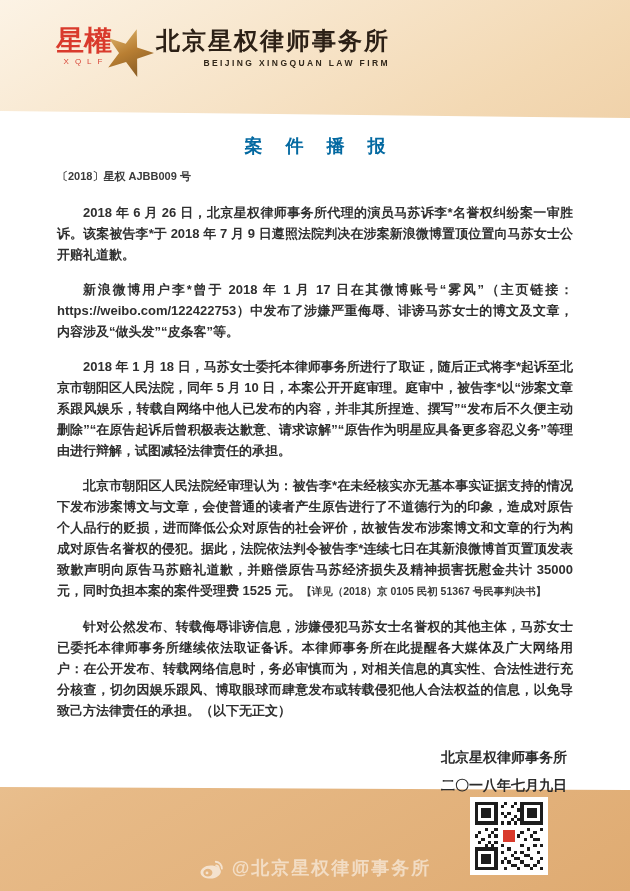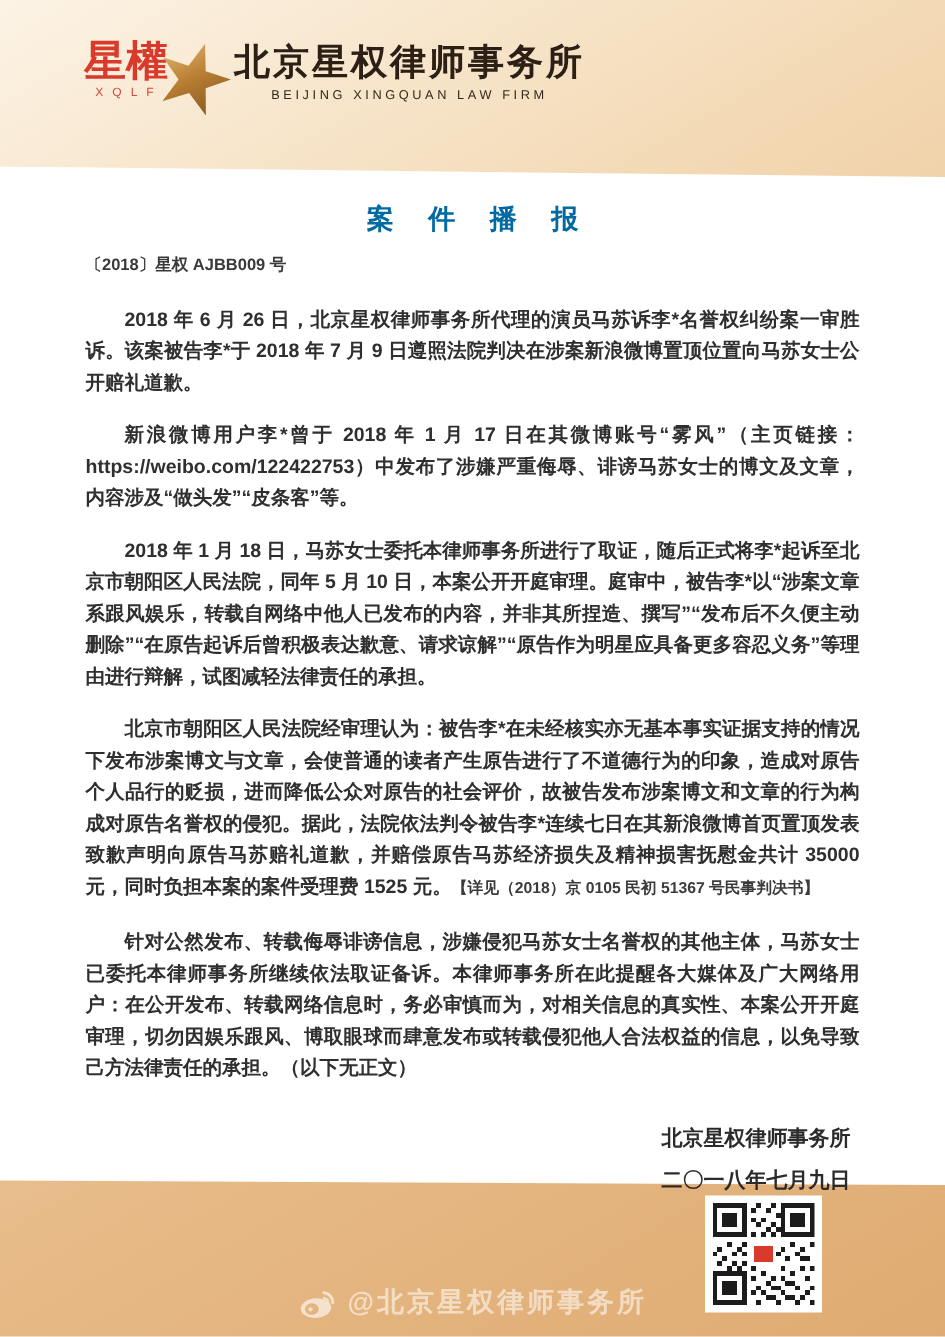--- a/index.html
+++ b/index.html
@@ -35,21 +35,21 @@
   
   .logo{position:absolute;top:26px;left:52px;z-index:2;display:flex;align-items:flex-start;}
   .logo-mark{position:relative;width:64px;text-align:center;}
   .mark-cn{font-size:28px;line-height:30px;font-weight:900;color:#d93a2c;
     font-family:"DejaVu Serif","Liberation Serif",serif;}
   .mark-sub{font-size:8px;font-weight:normal;color:#d9473a;letter-spacing:6px;margin-top:1px;text-indent:4px;}
   .star-wrap{position:absolute;left:52px;top:2px;width:50px;height:50px;z-index:3;}
   .firm{margin-left:40px;}
   .firm-cn{font-size:24px;line-height:30px;font-weight:bold;color:#2c2016;letter-spacing:2px;
     font-family:"DejaVu Serif","Liberation Serif",serif;}
-  .firm-en{font-size:8.5px;font-weight:normal;color:#32281b;letter-spacing:2.4px;margin-top:2px;text-align:center;}
+  .firm-en{font-size:8.5px;font-weight:bold;color:#32281b;letter-spacing:2.4px;margin-top:2px;text-align:right;}
   
   .qr{position:absolute;left:470px;top:797px;width:78px;height:78px;background:#ffffff;
     z-index:2;box-sizing:border-box;padding:5px;}
   .qr svg{display:block;width:100%;height:100%;}
   
   .watermark{
     position:absolute;left:0;right:0;top:856px;z-index:2;display:flex;
     justify-content:center;align-items:center;gap:7px;
     color:rgba(255,255,255,0.55);font-size:18px;font-weight:600;letter-spacing:2px;
   }
@@ -84,21 +84,21 @@
 </div>
 
 <div class="content">
   <div class="doc-title">案 件 播 报</div>
   <div class="case-number">〔2018〕星权 AJBB009 号</div>
   <div class="paragraphs">
     <p>2018 年 6 月 26 日，北京星权律师事务所代理的演员马苏诉李*名誉权纠纷案一审胜诉。该案被告李*于 2018 年 7 月 9 日遵照法院判决在涉案新浪微博置顶位置向马苏女士公开赔礼道歉。</p>
     <p>新浪微博用户李*曾于 2018 年 1 月 17 日在其微博账号“雾风”（主页链接：https://weibo.com/122422753）中发布了涉嫌严重侮辱、诽谤马苏女士的博文及文章，内容涉及“做头发”“皮条客”等。</p>
     <p>2018 年 1 月 18 日，马苏女士委托本律师事务所进行了取证，随后正式将李*起诉至北京市朝阳区人民法院，同年 5 月 10 日，本案公开开庭审理。庭审中，被告李*以“涉案文章系跟风娱乐，转载自网络中他人已发布的内容，并非其所捏造、撰写”“发布后不久便主动删除”“在原告起诉后曾积极表达歉意、请求谅解”“原告作为明星应具备更多容忍义务”等理由进行辩解，试图减轻法律责任的承担。</p>
     <p><span>北京市朝阳区人民法院经审理认为：被告李*在未经核实亦无基本事实证据支持的情况下发布涉案博文与文章，会使普通的读者产生原告进行了不道德行为的印象，造成对原告个人品行的贬损，进而降低公众对原告的社会评价，故被告发布涉案博文和文章的行为构成对原告名誉权的侵犯。据此，法院依法判令被告李*连续七日在其新浪微博首页置顶发表致歉声明向原告马苏赔礼道歉，并赔偿原告马苏经济损失及精神损害抚慰金共计 35000 元，同时负担本案的案件受理费 1525 元。</span><span class="citation">【详见（2018）京 0105 民初 51367 号民事判决书】</span></p>
-    <p><span>针对公然发布、转载侮辱诽谤信息，涉嫌侵犯马苏女士名誉权的其他主体，马苏女士已委托本律师事务所继续依法取证备诉。本律师事务所在此提醒各大媒体及广大网络用户：在公开发布、转载网络信息时，务必审慎而为，对相关信息的真实性、本案公开开庭审理，切勿因娱乐跟风、博取眼球而肆意发布或转载侵犯他人合法权益的信息，以免导致己方法律责任的承担。</span><span class="closing-note">（以下无正文）</span></p>
+    <p><span>针对公然发布、转载侮辱诽谤信息，涉嫌侵犯马苏女士名誉权的其他主体，马苏女士已委托本律师事务所继续依法取证备诉。本律师事务所在此提醒各大媒体及广大网络用户：在公开发布、转载网络信息时，务必审慎而为，对相关信息的真实性、合法性进行充分核查，切勿因娱乐跟风、博取眼球而肆意发布或转载侵犯他人合法权益的信息，以免导致己方法律责任的承担。</span><span class="closing-note">（以下无正文）</span></p>
   </div>
   <div class="sign-block">
     <div>北京星权律师事务所</div>
     <div>二〇一八年七月九日</div>
   </div>
 </div>
 
 <div class="qr">
   <svg viewBox="0 0 21 21" shape-rendering="crispEdges">
     <g fill="#1c1c1c">

